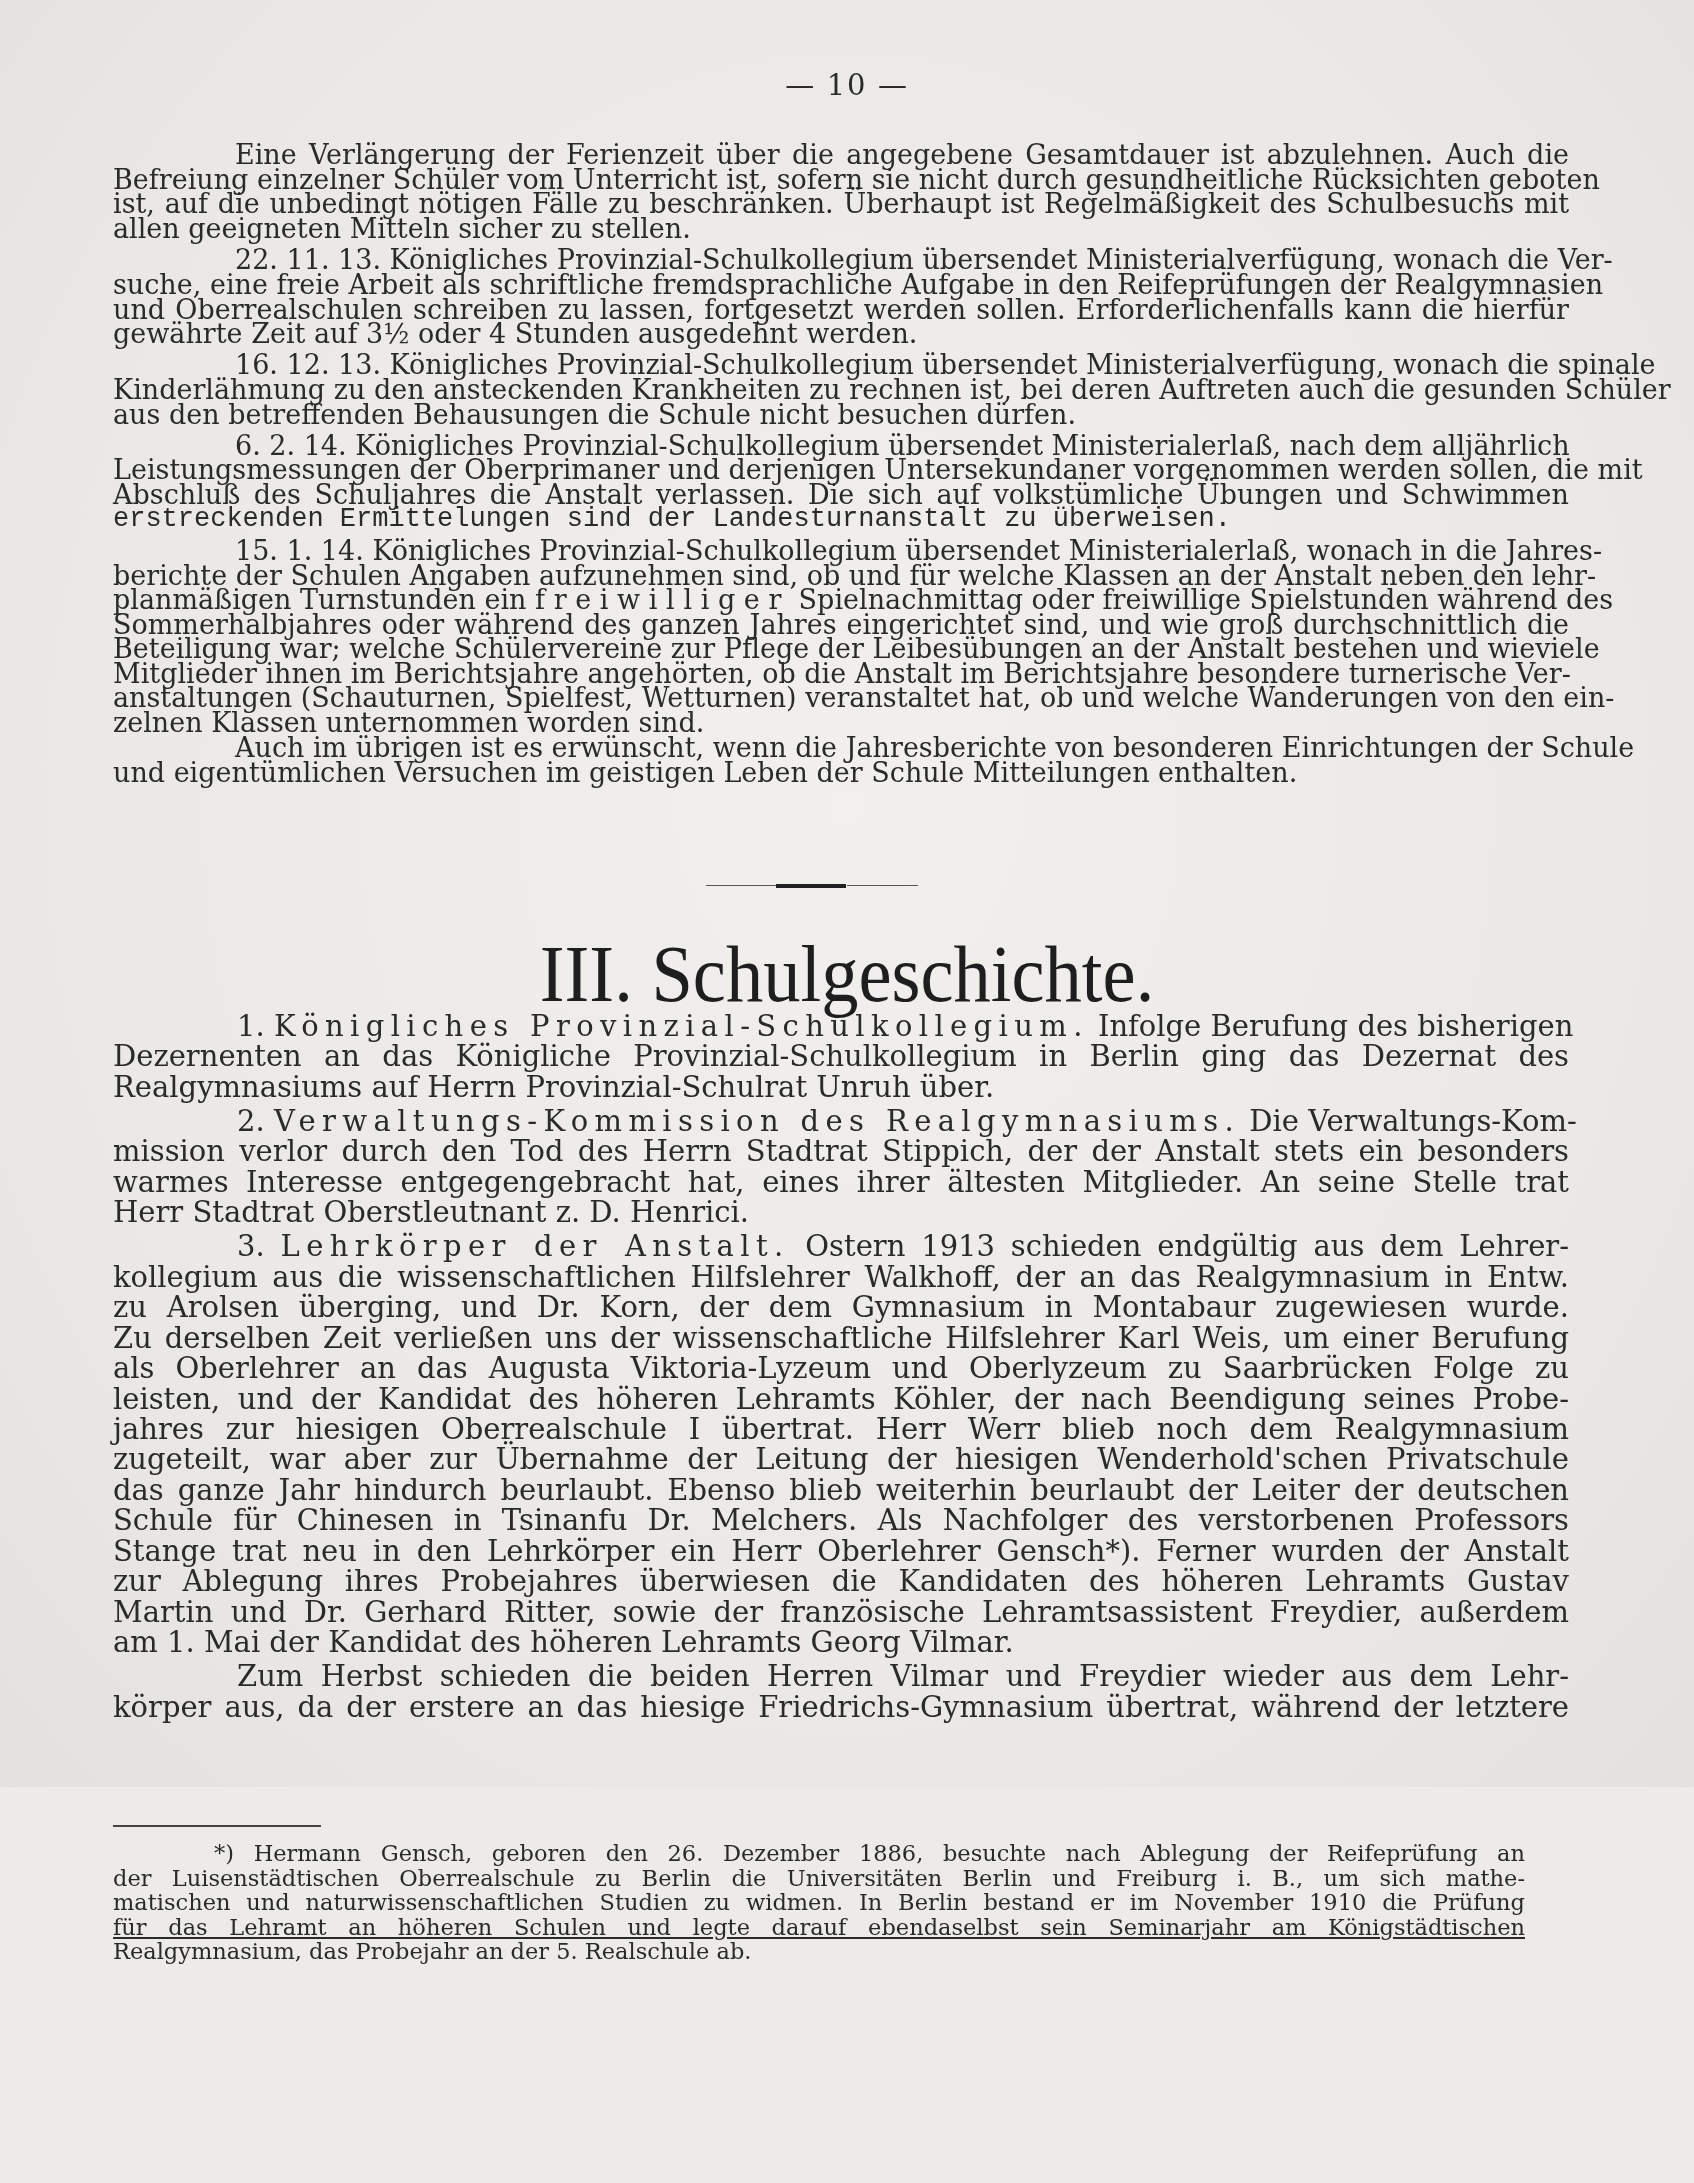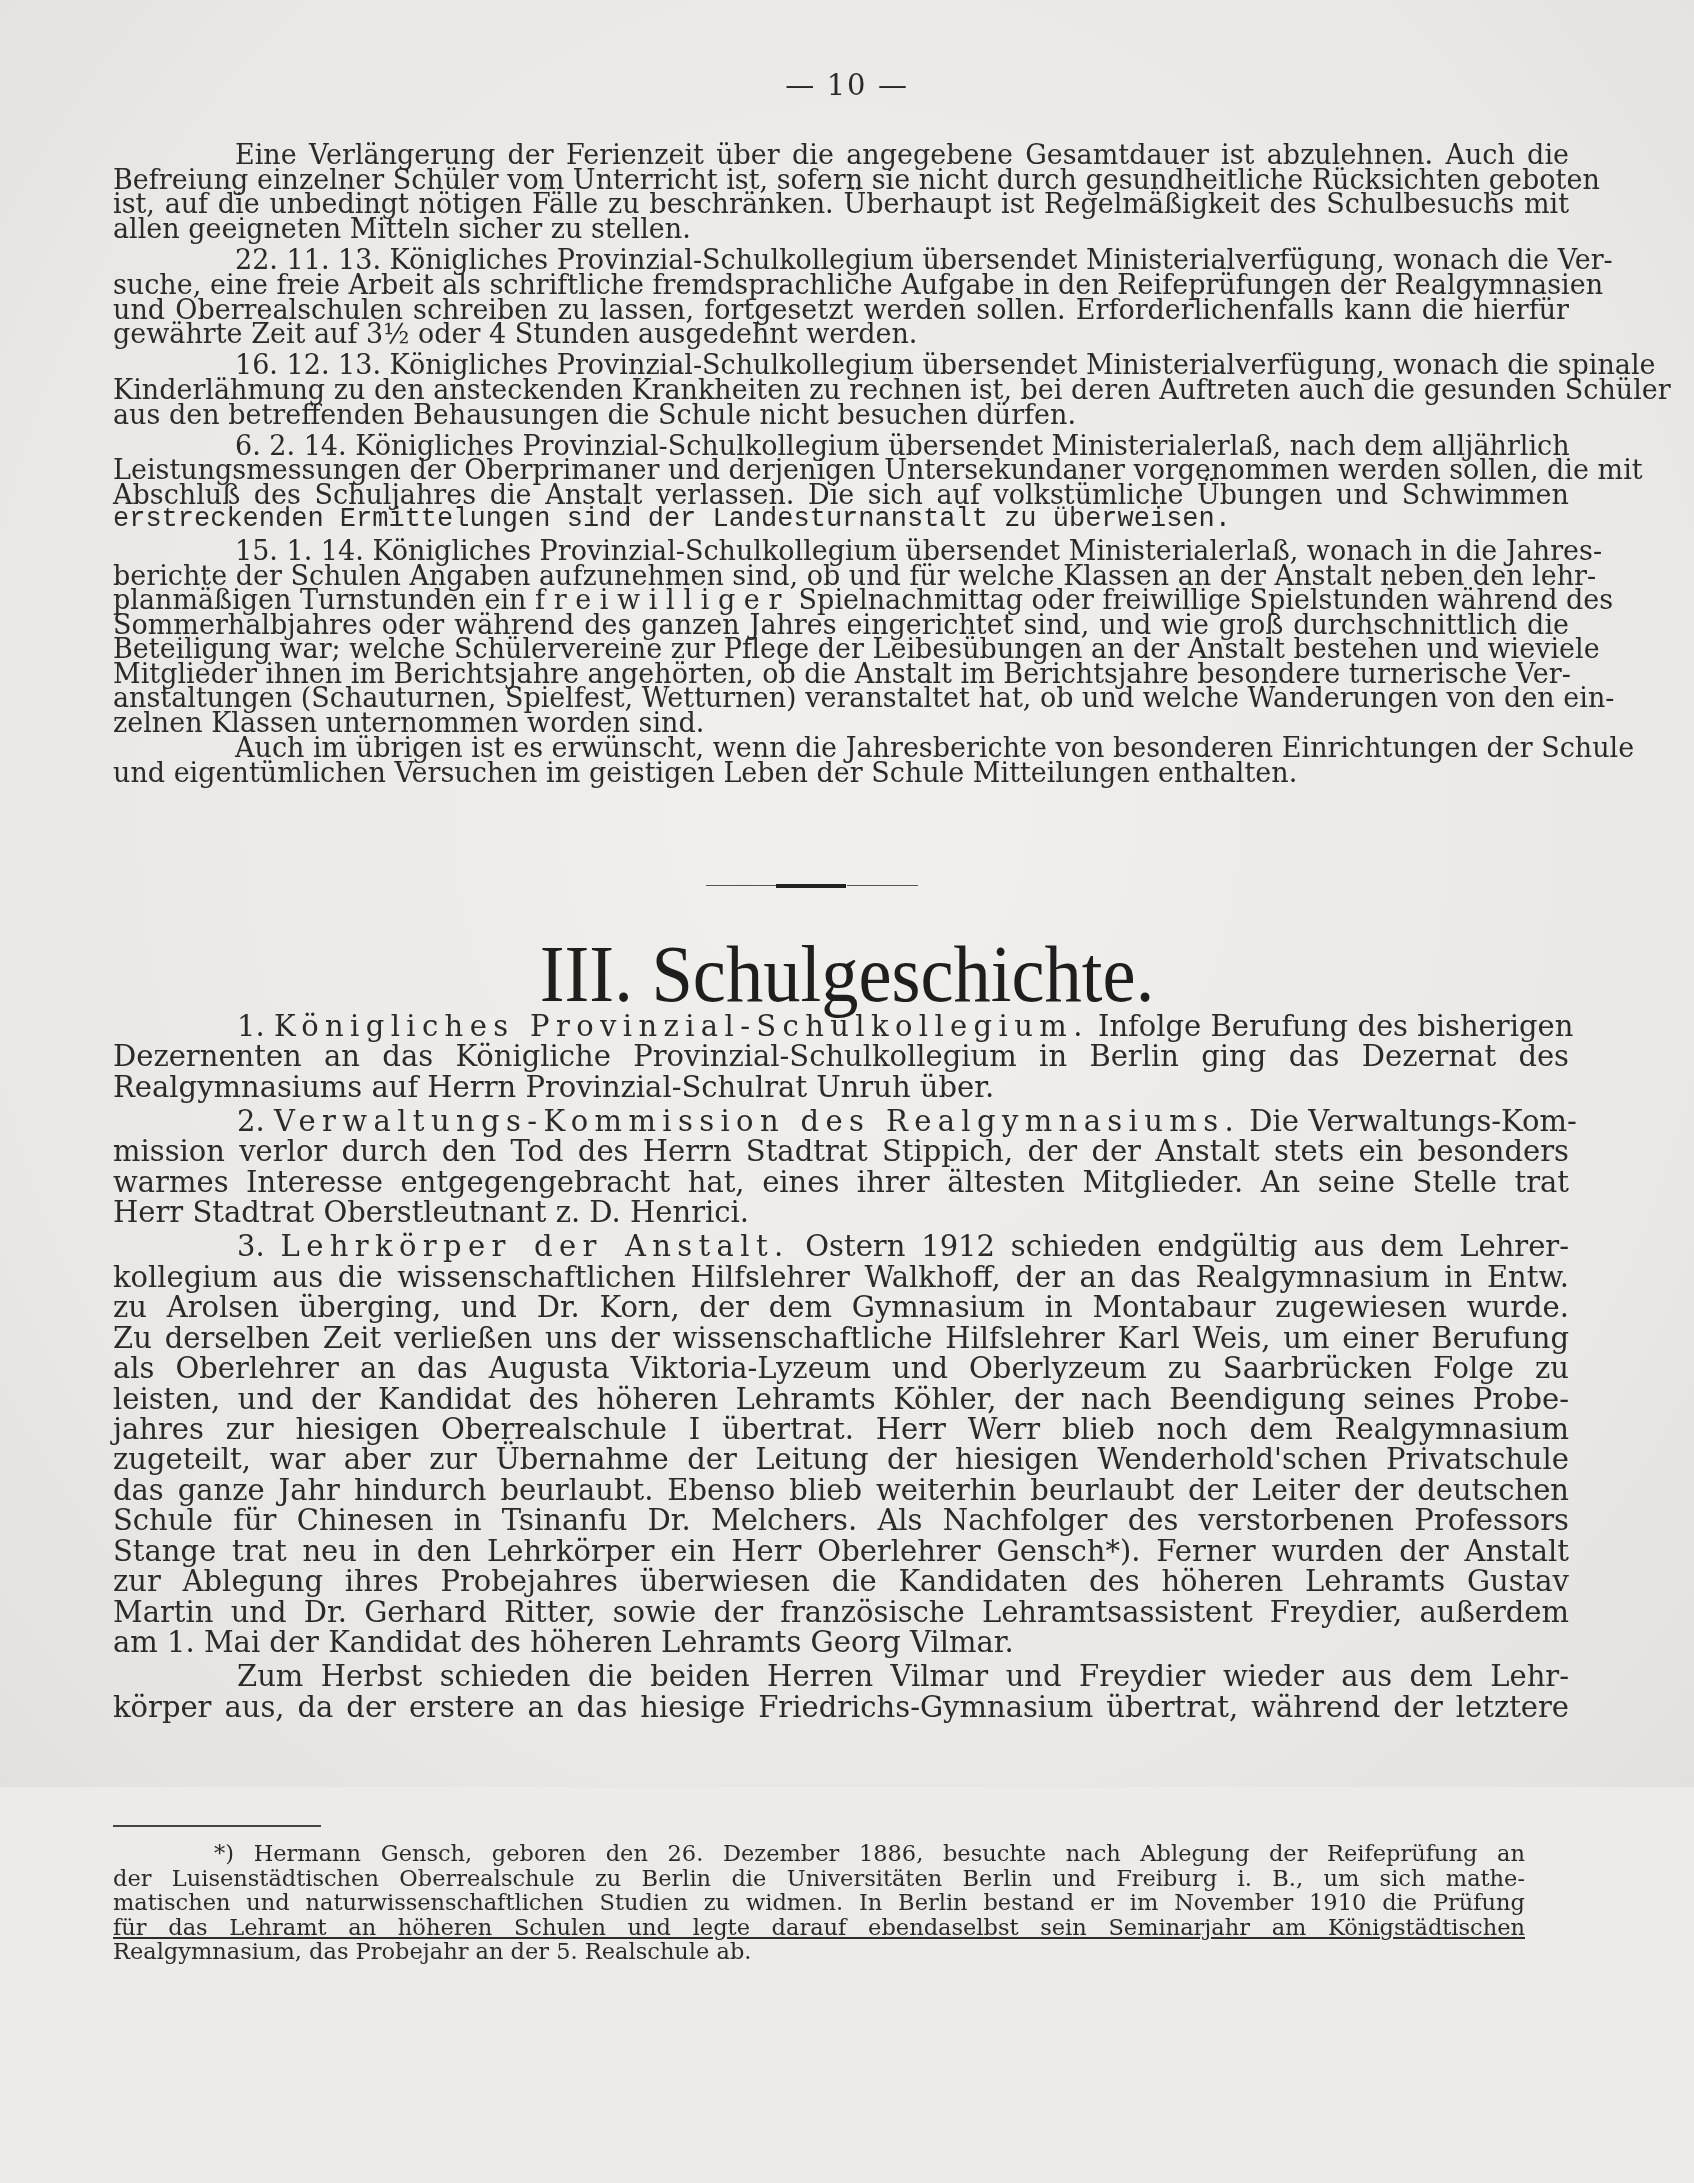--- a/index.html
+++ b/index.html
@@ -83,21 +83,21 @@
 
     <div class="ln b2 j" style="left:237px; width:1332px; top:1011px;"><span>1.</span> <span class="sp2">Königliches Provinzial-Schulkollegium.</span> <span>Infolge Berufung des bisherigen</span></div>
     <div class="ln b2 j" style="left:113px; width:1456px; top:1041px;">Dezernenten an das Königliche Provinzial-Schulkollegium in Berlin ging das Dezernat des</div>
     <div class="ln b2 l" style="left:113px; top:1072px;">Realgymnasiums auf Herrn Provinzial-Schulrat Unruh über.</div>
 
     <div class="ln b2 j" style="left:237px; width:1332px; top:1106px;"><span>2.</span> <span class="sp2">Verwaltungs-Kommission des Realgymnasiums.</span> <span>Die Verwaltungs-Kom-</span></div>
     <div class="ln b2 j" style="left:113px; width:1456px; top:1136px;">mission verlor durch den Tod des Herrn Stadtrat Stippich, der der Anstalt stets ein besonders</div>
     <div class="ln b2 j" style="left:113px; width:1456px; top:1167px;">warmes Interesse entgegengebracht hat, eines ihrer ältesten Mitglieder. An seine Stelle trat</div>
     <div class="ln b2 l" style="left:113px; top:1197px;">Herr Stadtrat Oberstleutnant z. D. Henrici.</div>
 
-    <div class="ln b2 j" style="left:237px; width:1332px; top:1231px;"><span>3.</span> <span class="sp2">Lehrkörper der Anstalt.</span> <span>Ostern 1912 schieden endgültig aus dem Lehrer-</span></div>
+    <div class="ln b2 j" style="left:237px; width:1332px; top:1231px;"><span>3.</span> <span class="sp2">Lehrkörper der Anstalt.</span> <span>Ostern 1913 schieden endgültig aus dem Lehrer-</span></div>
     <div class="ln b2 j" style="left:113px; width:1456px; top:1262px;">kollegium aus die wissenschaftlichen Hilfslehrer Walkhoff, der an das Realgymnasium in Entw.</div>
     <div class="ln b2 j" style="left:113px; width:1456px; top:1292px;">zu Arolsen überging, und Dr. Korn, der dem Gymnasium in Montabaur zugewiesen wurde.</div>
     <div class="ln b2 j" style="left:113px; width:1456px; top:1323px;">Zu derselben Zeit verließen uns der wissenschaftliche Hilfslehrer Karl Weis, um einer Berufung</div>
     <div class="ln b2 j" style="left:113px; width:1456px; top:1353px;">als Oberlehrer an das Augusta Viktoria-Lyzeum und Oberlyzeum zu Saarbrücken Folge zu</div>
     <div class="ln b2 j" style="left:113px; width:1456px; top:1384px;">leisten, und der Kandidat des höheren Lehramts Köhler, der nach Beendigung seines Probe-</div>
     <div class="ln b2 j" style="left:113px; width:1456px; top:1414px;">jahres zur hiesigen Oberrealschule I übertrat. Herr Werr blieb noch dem Realgymnasium</div>
     <div class="ln b2 j" style="left:113px; width:1456px; top:1444px;">zugeteilt, war aber zur Übernahme der Leitung der hiesigen Wenderhold'schen Privatschule</div>
     <div class="ln b2 j" style="left:113px; width:1456px; top:1475px;">das ganze Jahr hindurch beurlaubt. Ebenso blieb weiterhin beurlaubt der Leiter der deutschen</div>
     <div class="ln b2 j" style="left:113px; width:1456px; top:1505px;">Schule für Chinesen in Tsinanfu Dr. Melchers. Als Nachfolger des verstorbenen Professors</div>
     <div class="ln b2 j" style="left:113px; width:1456px; top:1536px;">Stange trat neu in den Lehrkörper ein Herr Oberlehrer Gensch*). Ferner wurden der Anstalt</div>

